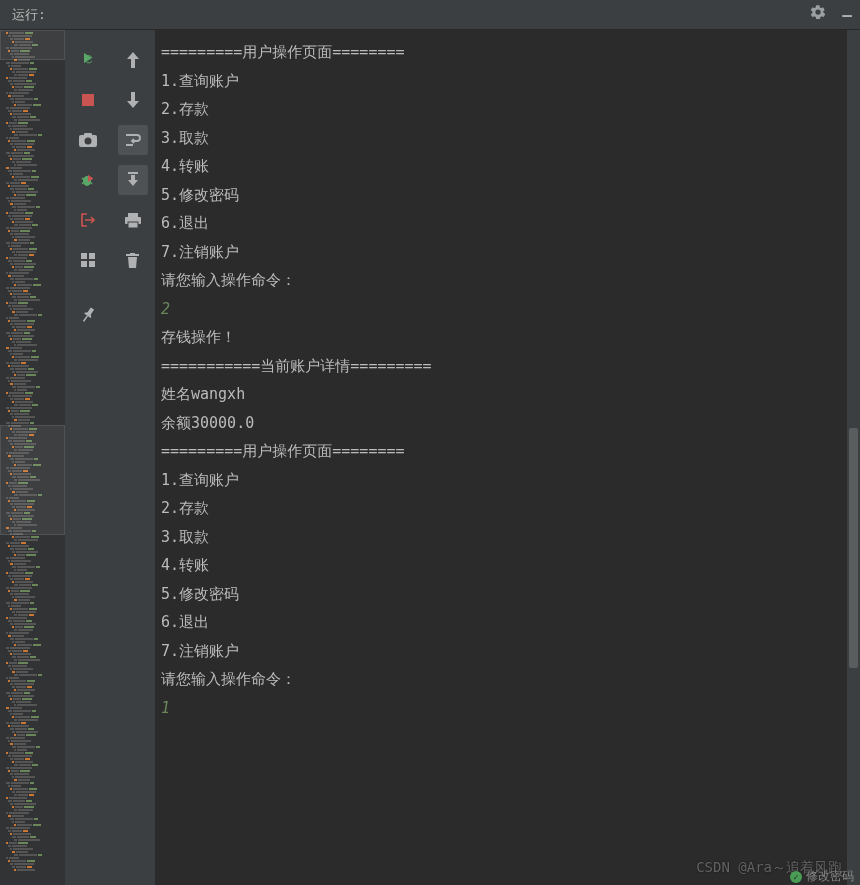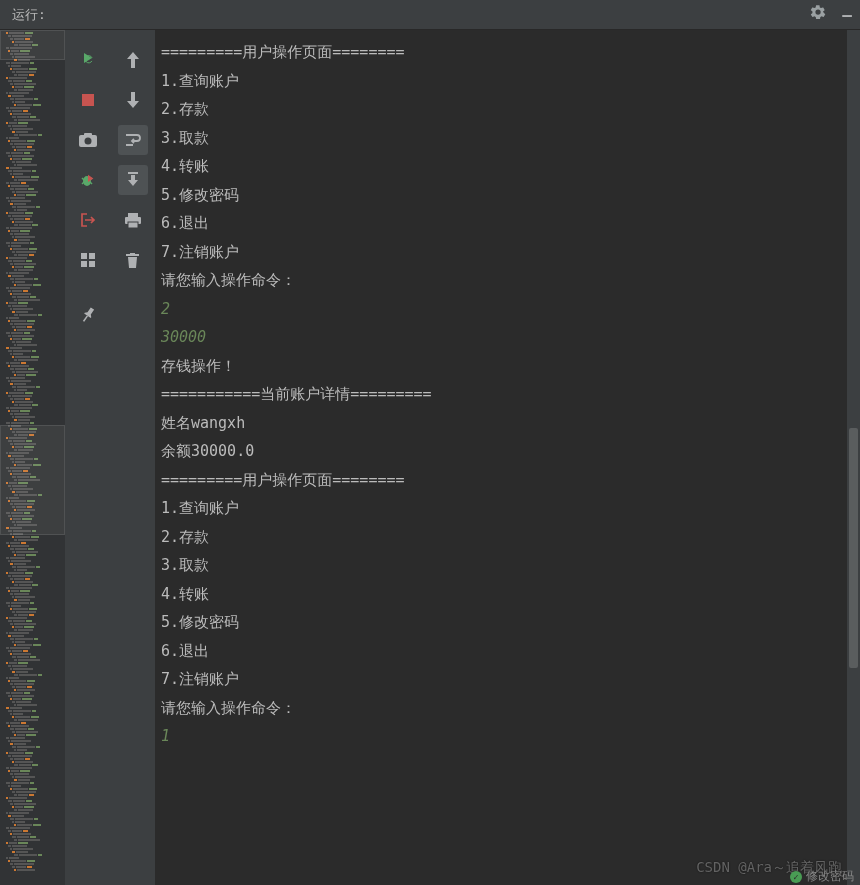--- a/index.html
+++ b/index.html
@@ -1816,21 +1816,20 @@
       <div class="line">=========用户操作页面========</div>
       <div class="line">1.查询账户</div>
       <div class="line">2.存款</div>
       <div class="line">3.取款</div>
       <div class="line">4.转账</div>
       <div class="line">5.修改密码</div>
       <div class="line">6.退出</div>
       <div class="line">7.注销账户</div>
       <div class="line">请您输入操作命令：</div>
       <div class="line input-line">2</div>
-      <div class="line input-line">30000</div>
       <div class="line">存钱操作！</div>
       <div class="line">===========当前账户详情=========</div>
       <div class="line">姓名wangxh</div>
       <div class="line">余额30000.0</div>
       <div class="line">=========用户操作页面========</div>
       <div class="line">1.查询账户</div>
       <div class="line">2.存款</div>
       <div class="line">3.取款</div>
       <div class="line">4.转账</div>
       <div class="line">5.修改密码</div>

